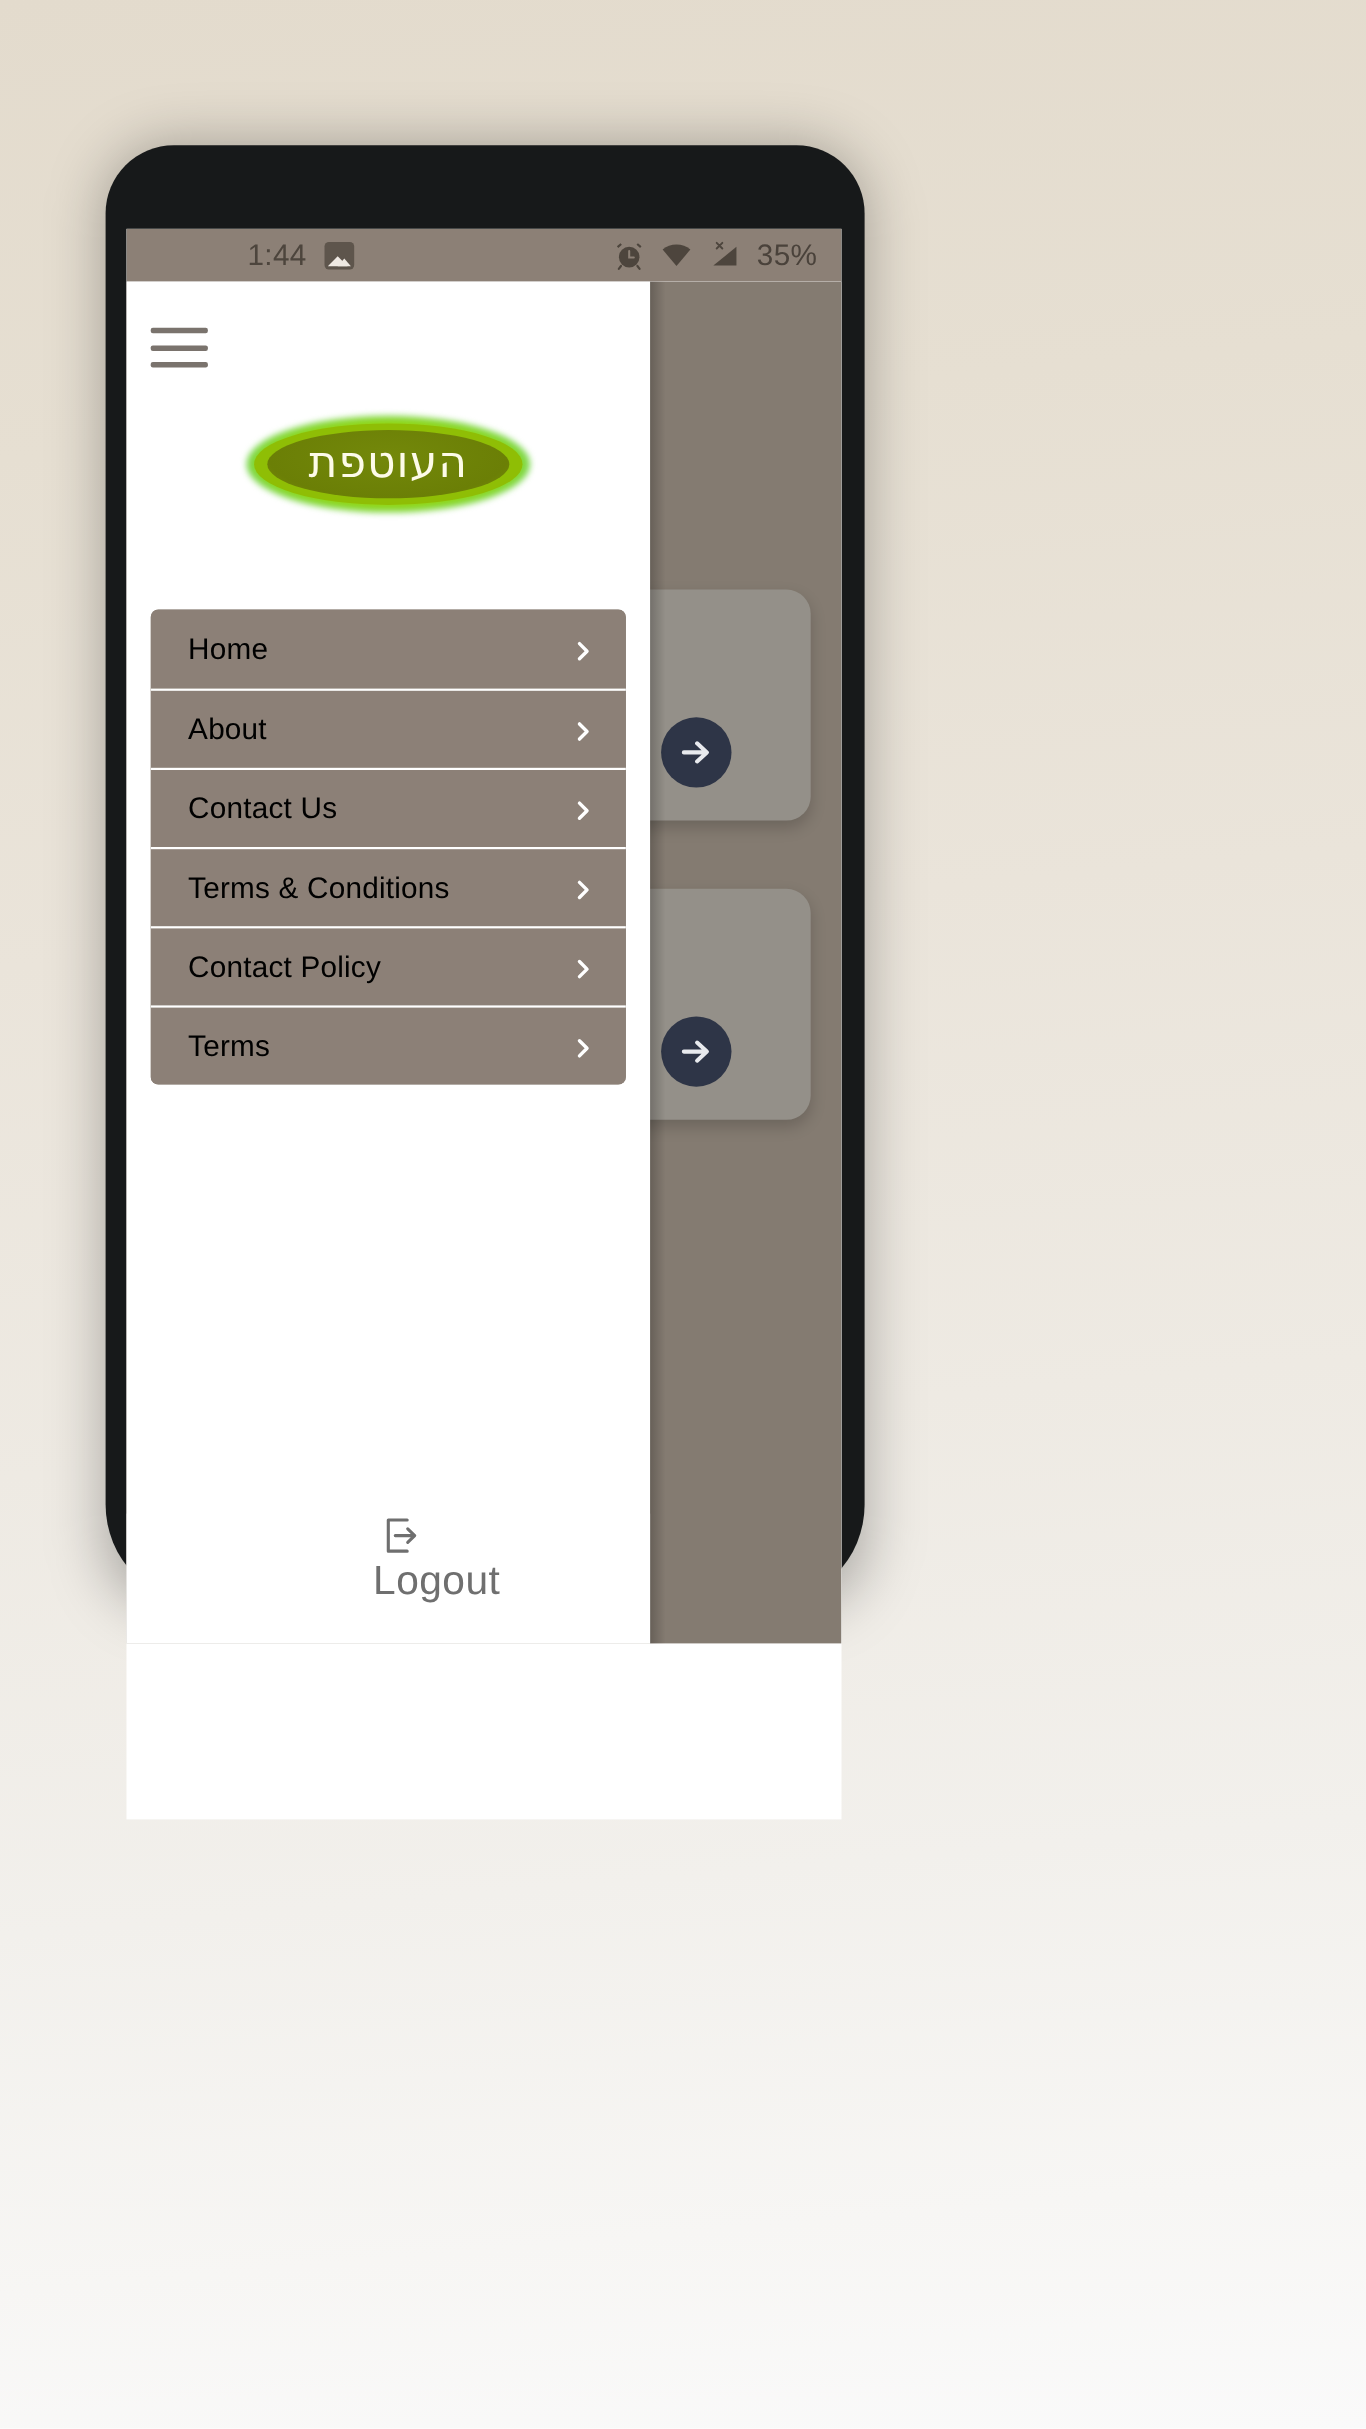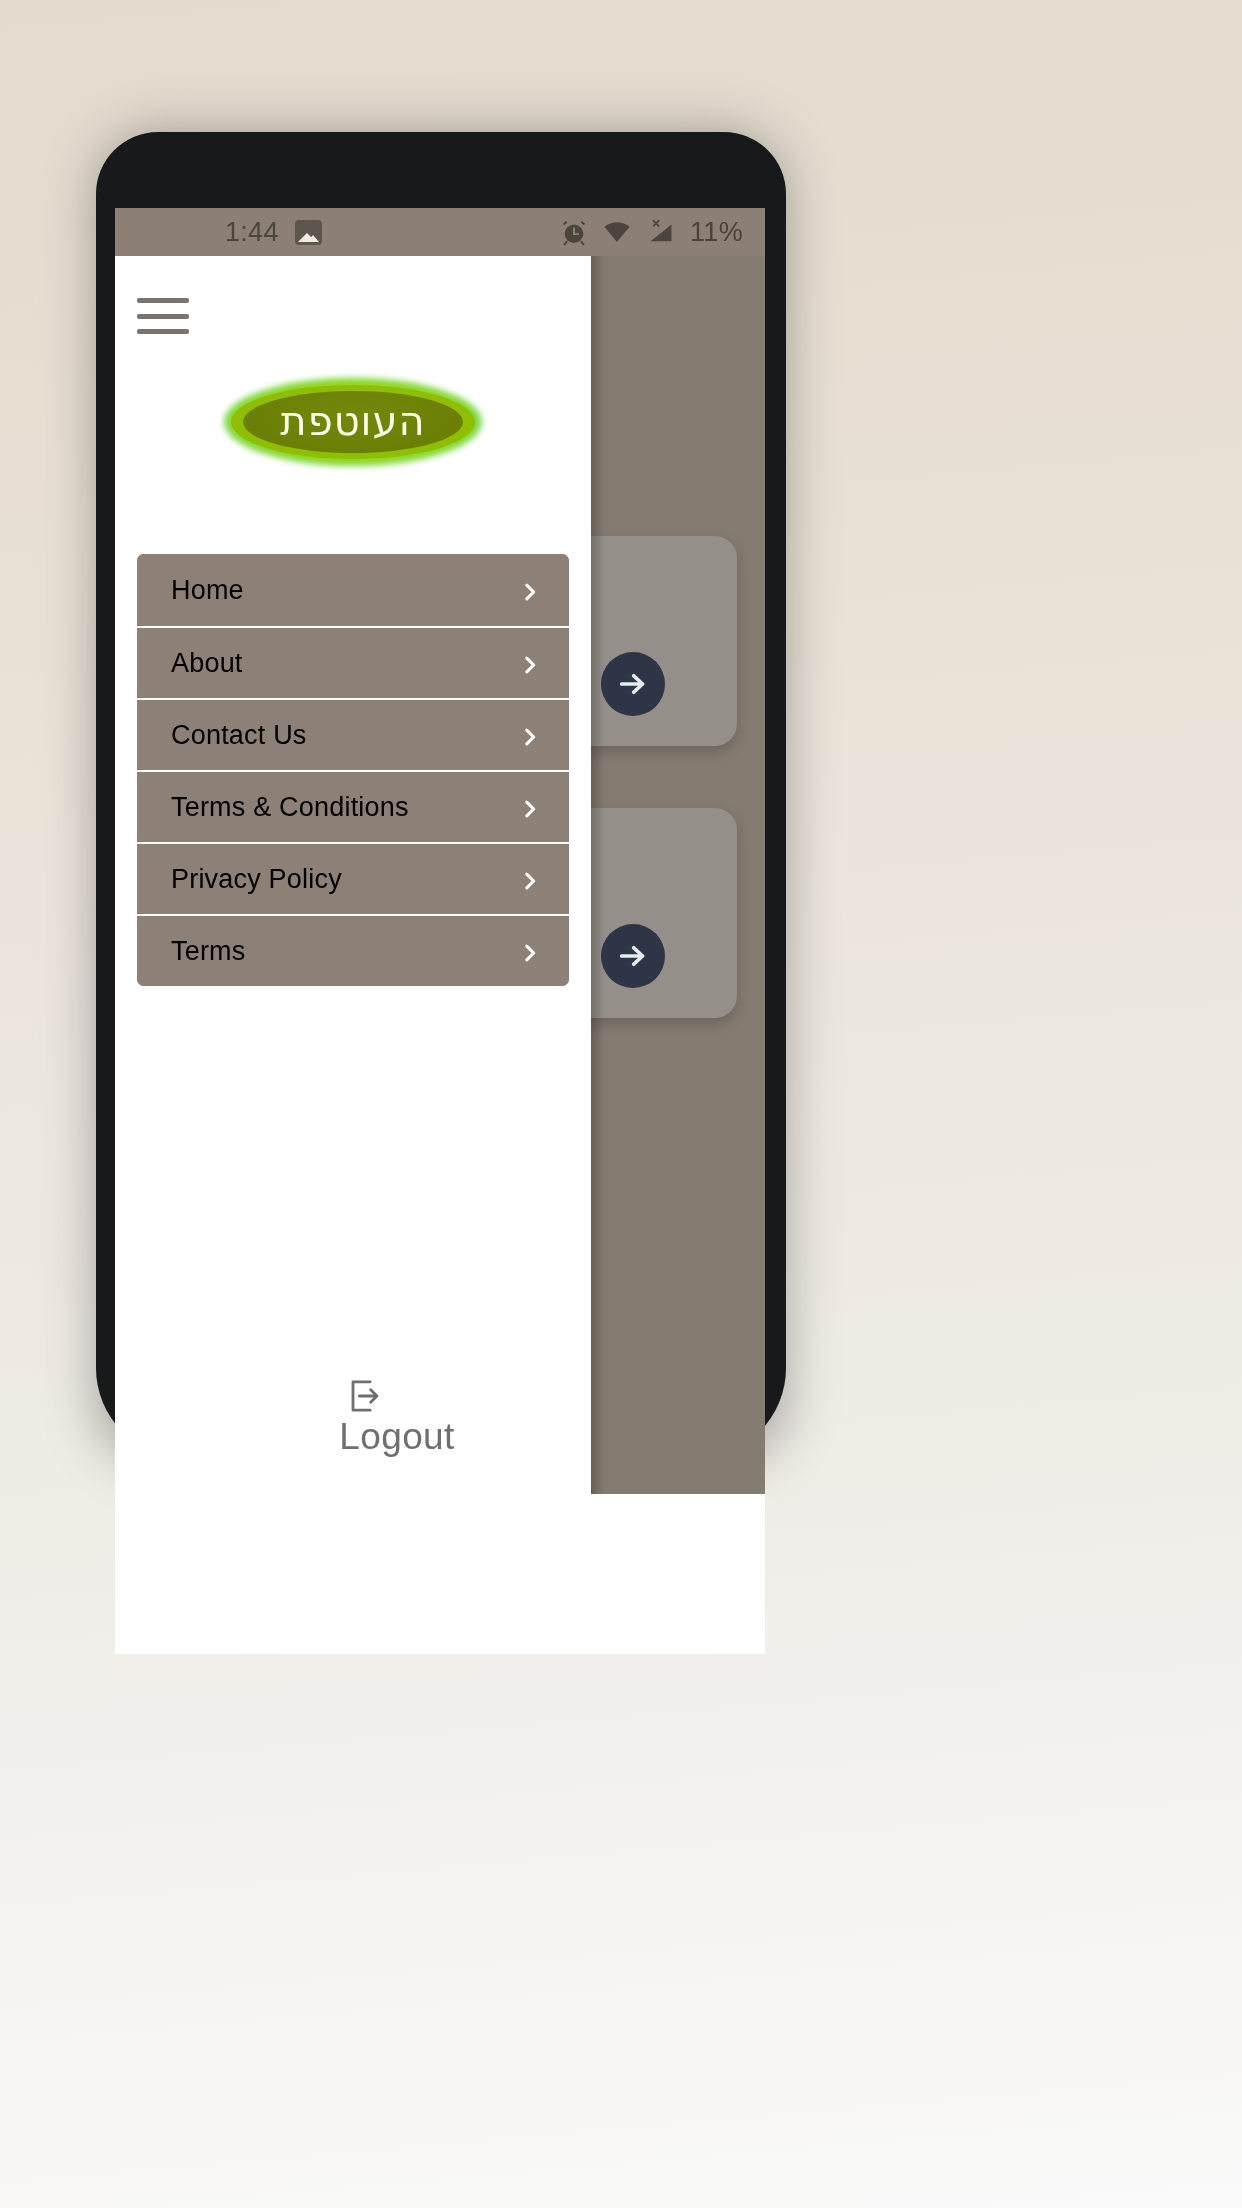--- a/index.html
+++ b/index.html
@@ -289,21 +289,21 @@
             <svg width="30" height="28" viewBox="0 0 24 24">
               <path d="M12 20.5 1.2 7.6C4.2 5.1 7.9 3.7 12 3.7s7.8 1.4 10.8 3.9z" fill="#4d453d"></path>
             </svg>
           </span>
           <span class="ic">
             <svg width="30" height="28" viewBox="0 0 24 24">
               <path d="M21 5.5V20H3z" fill="#4d453d"></path>
               <path d="M5.6 2.4 10 6.8M10 2.4 5.6 6.8" stroke="#4d453d" stroke-width="1.5" stroke-linecap="round"></path>
             </svg>
           </span>
-          <span>11%</span>
+          <span>35%</span>
         </div>
       </div>
 
       <div id="content">
 
         <div id="backdrop-app">
 
           <div class="bg-card" id="bg-card-1">
             <div class="bg-card-text">your</div>
             <div class="bg-card-arrow">
@@ -375,21 +375,21 @@
             <div class="menu-item">
               <span class="menu-label">Terms &amp; Conditions</span>
               <span class="chev">
                 <svg width="22" height="22" viewBox="0 0 24 24">
                     <path d="M8.5 4.5 16 12l-7.5 7.5" stroke="#ffffff" stroke-width="3.4" fill="none" stroke-linecap="round" stroke-linejoin="round"></path>
                   </svg>
               </span>
             </div>
 
             <div class="menu-item">
-              <span class="menu-label">Privacy Policy</span>
+              <span class="menu-label">Contact Policy</span>
               <span class="chev">
                 <svg width="22" height="22" viewBox="0 0 24 24">
                     <path d="M8.5 4.5 16 12l-7.5 7.5" stroke="#ffffff" stroke-width="3.4" fill="none" stroke-linecap="round" stroke-linejoin="round"></path>
                   </svg>
               </span>
             </div>
 
             <div class="menu-item">
               <span class="menu-label">Terms</span>
               <span class="chev">

